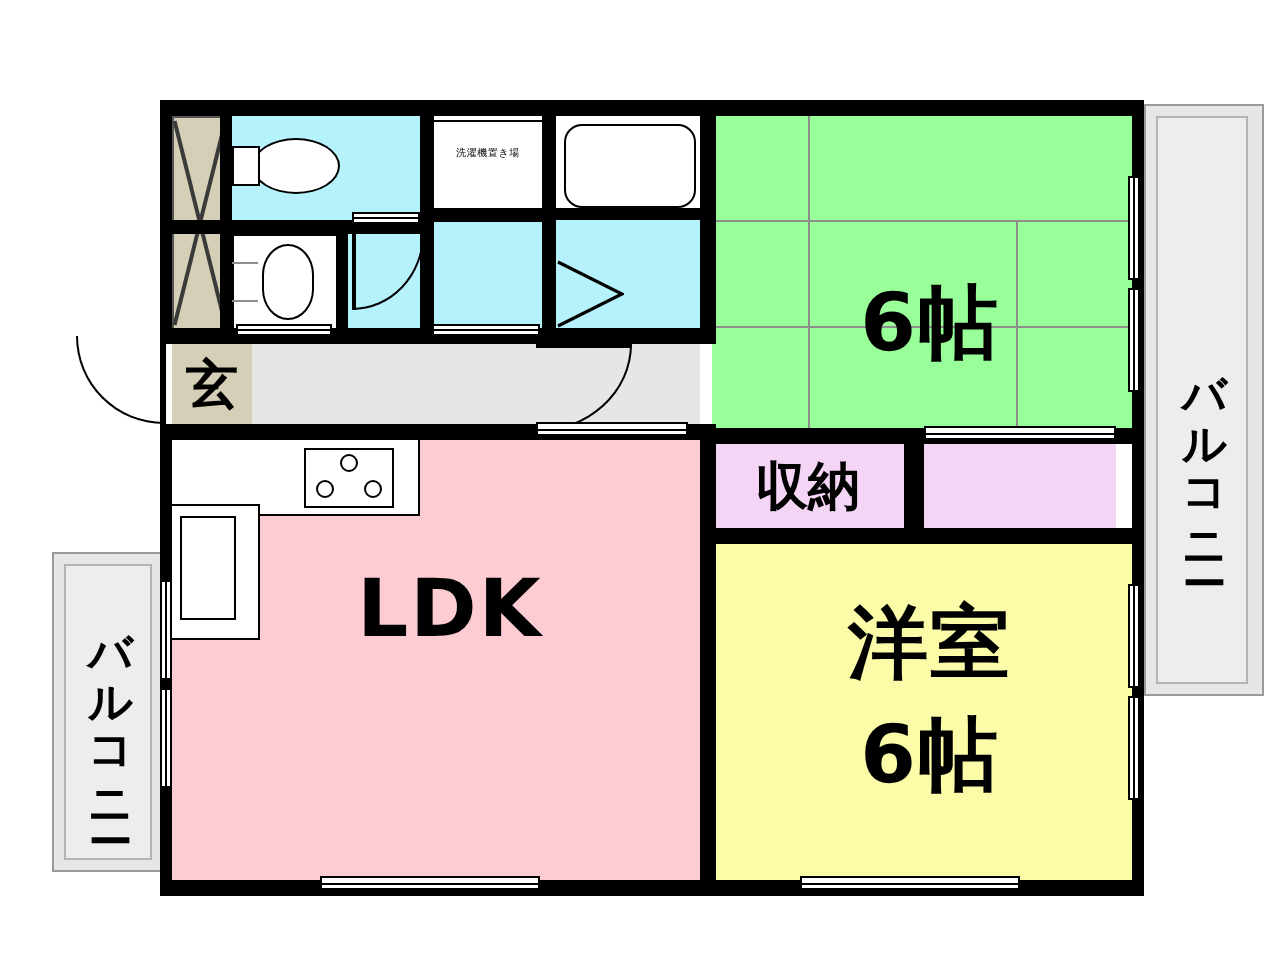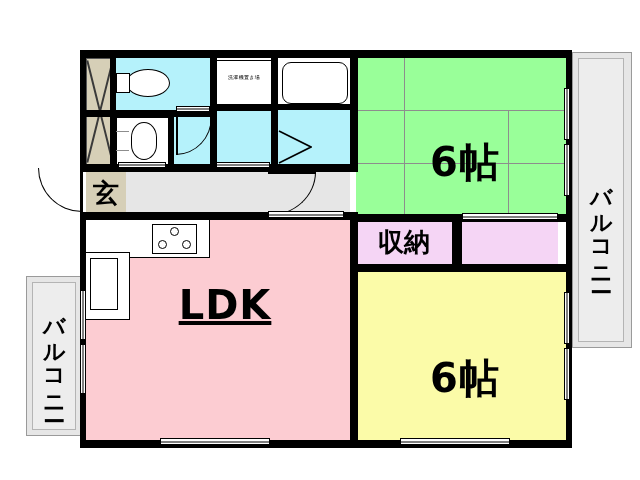--- a/index.html
+++ b/index.html
@@ -82,37 +82,38 @@
 
   <div class="abs seam" style="left:356px;top:110px;width:212px;height:1px;"></div>
   <div class="abs seam" style="left:356px;top:163px;width:212px;height:1px;"></div>
   <div class="abs seam" style="left:404px;top:58px;width:1px;height:52px;"></div>
   <div class="abs seam" style="left:404px;top:110px;width:1px;height:106px;"></div>
   <div class="abs seam" style="left:508px;top:110px;width:1px;height:106px;"></div>
 
   <div class="abs lbl lbl-big" style="left:380px;top:136px;width:170px;height:52px;">6帖</div>
 
   <div class="abs f-yellow" style="left:356px;top:270px;width:212px;height:170px;"></div>
+  <div class="abs lbl lbl-big" style="left:380px;top:296px;width:170px;height:52px;">洋室</div>
   <div class="abs lbl lbl-big" style="left:380px;top:352px;width:170px;height:52px;">6帖</div>
 
   <div class="abs f-pink" style="left:86px;top:220px;width:264px;height:220px;"></div>
-  <div class="abs lbl lbl-big" style="left:140px;top:278px;width:170px;height:54px;text-decoration:underline;">LDK</div>
+  <div class="abs lbl lbl-big" style="left:140px;top:278px;width:170px;height:54px;">LDK</div>
 
   <div class="abs fix" style="left:86px;top:220px;width:124px;height:38px;border-left:none;border-top:none;"></div>
   <div class="abs fix" style="left:86px;top:252px;width:44px;height:68px;border-left:none;"></div>
 
   <div class="abs fix" style="left:152px;top:224px;width:45px;height:30px;"></div>
   <div class="abs burner" style="left:170px;top:227px;width:9px;height:9px;"></div>
   <div class="abs burner" style="left:158px;top:240px;width:9px;height:9px;"></div>
   <div class="abs burner" style="left:182px;top:240px;width:9px;height:9px;"></div>
 
   <div class="abs fix" style="left:90px;top:258px;width:28px;height:52px;"></div>
 
   <div class="abs f-mag" style="left:356px;top:222px;width:96px;height:44px;"></div>
-  <div class="abs lbl lbl-mid" style="left:356px;top:222px;width:96px;height:44px;font-family:Liberation Mono, monospace;">収納</div>
+  <div class="abs lbl lbl-mid" style="left:356px;top:222px;width:96px;height:44px;">収納</div>
 
   <div class="abs f-mag" style="left:462px;top:222px;width:96px;height:44px;"></div>
 
   <div class="abs f-cyan" style="left:116px;top:58px;width:94px;height:53px;"></div>
 
   <div class="abs f-cyan" style="left:116px;top:117px;width:94px;height:48px;"></div>
 
   <div class="abs f-cyan" style="left:216px;top:110px;width:56px;height:55px;"></div>
 
   <div class="abs f-cyan" style="left:278px;top:108px;width:72px;height:57px;"></div>

